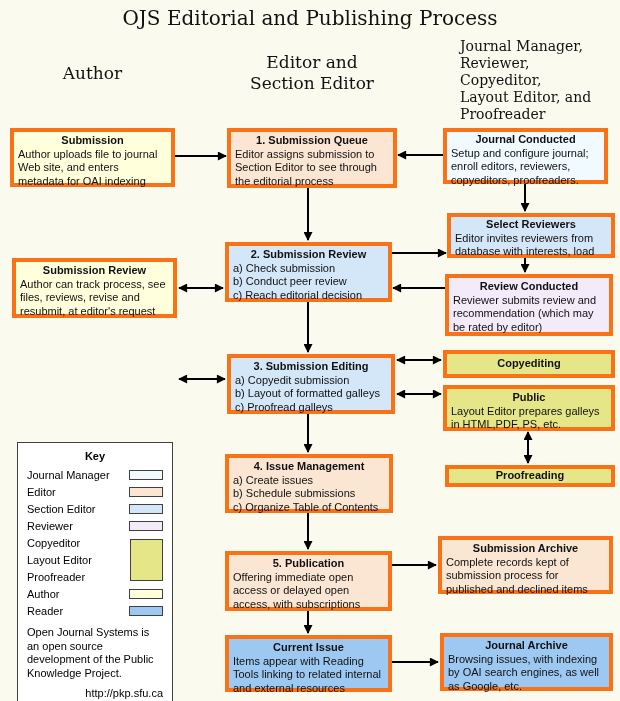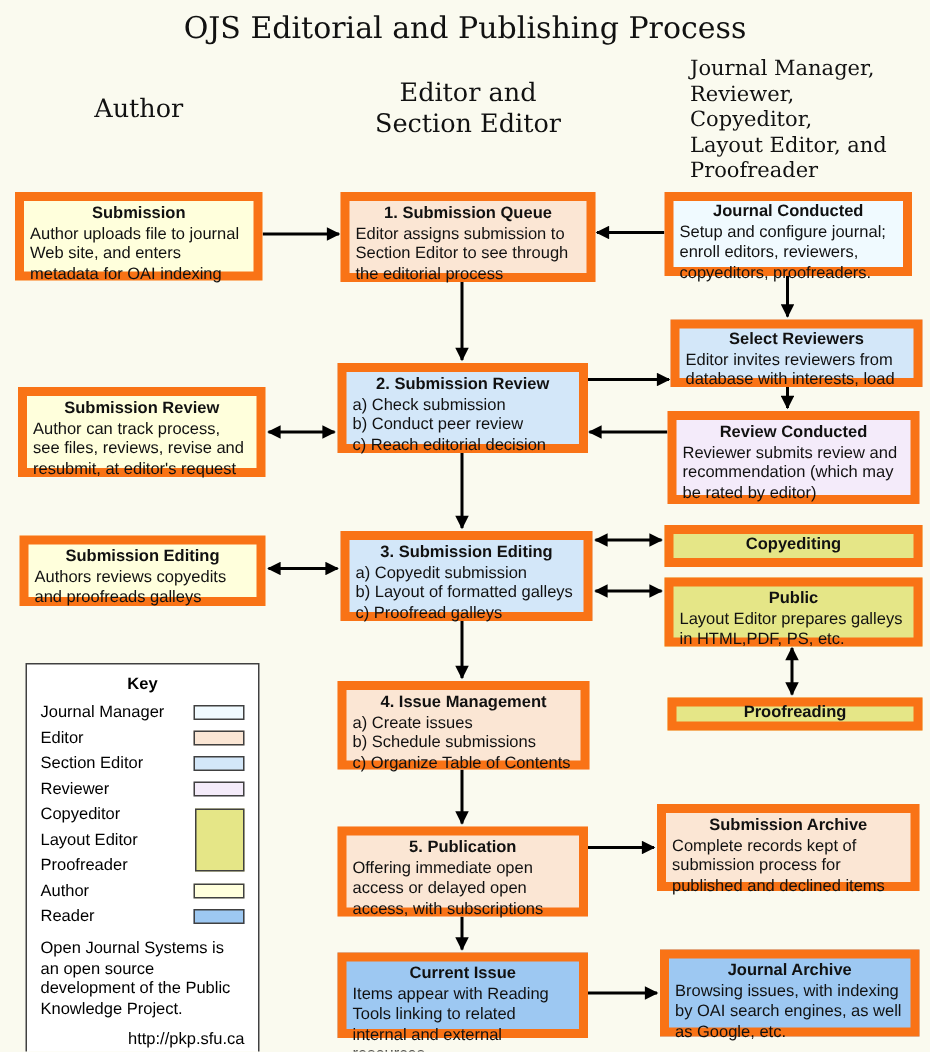--- a/index.html
+++ b/index.html
@@ -13,21 +13,21 @@
   }
   .col-header {
     position:absolute; font-family:"DejaVu Serif", serif; color:#111;
     white-space:pre-line;
   }
   .col-author { left:10px; top:63px; width:165px; text-align:center; font-size:17px; }
   .col-editor { left:222px; top:52px; width:180px; text-align:center; font-size:17px; line-height:21px; }
   .col-others { left:460px; top:38px; width:140px; text-align:left; font-size:14px; line-height:17px; }
 
   .box {
-    position:absolute; border:6px solid #f97316; padding:2px 4px;
+    position:absolute; border:4px solid #f97316; padding:2px 4px;
     font-size:11px; line-height:13.5px; color:#111;
   }
   .box .bt { font-weight:bold; text-align:center; }
   .box .bb { text-align:left; white-space:pre-line; }
   .box.center { display:flex; align-items:center; justify-content:center; }
   .box.center .bt { width:100%; }
 
   svg.arrows { position:absolute; left:0; top:0; width:620px; height:701px; pointer-events:none; }
   svg.arrows line { stroke:#000; stroke-width:2; }
 
@@ -85,24 +85,20 @@
     <line x1="392" y1="662" x2="438" y2="662" marker-end="url(#ah)"></line>
   </svg>
 
   <div class="box" style="left: 10px; top: 128px; width: 165px; height: 59px; background-color: rgb(255, 255, 220);">
     <div class="bt">Submission</div>
     <div class="bb">Author uploads file to journal Web site, and enters metadata for OAI indexing</div>
   </div>
   <div class="box" style="left: 12px; top: 258px; width: 165px; height: 60px; background-color: rgb(255, 255, 220);">
     <div class="bt">Submission Review</div>
     <div class="bb">Author can track process, see files, reviews, revise and resubmit, at editor's request</div>
-  </div>
-  <div class="box" style="left: 13px; top: 357px; width: 164px; height: 47px; background-color: rgb(255, 255, 220);">
-    <div class="bt">Submission Editing</div>
-    <div class="bb">Authors reviews copyedits and proofreads galleys</div>
   </div>
 
   <div class="box" style="left: 227px; top: 128px; width: 170px; height: 60px; background-color: rgb(251, 230, 212);">
     <div class="bt">1. Submission Queue</div>
     <div class="bb">Editor assigns submission to Section Editor to see through the editorial process</div>
   </div>
   <div class="box" style="left: 225px; top: 242px; width: 167px; height: 60px; background-color: rgb(211, 231, 249);">
     <div class="bt">2. Submission Review</div>
     <div class="bb">a) Check submission
 b) Conduct peer review

